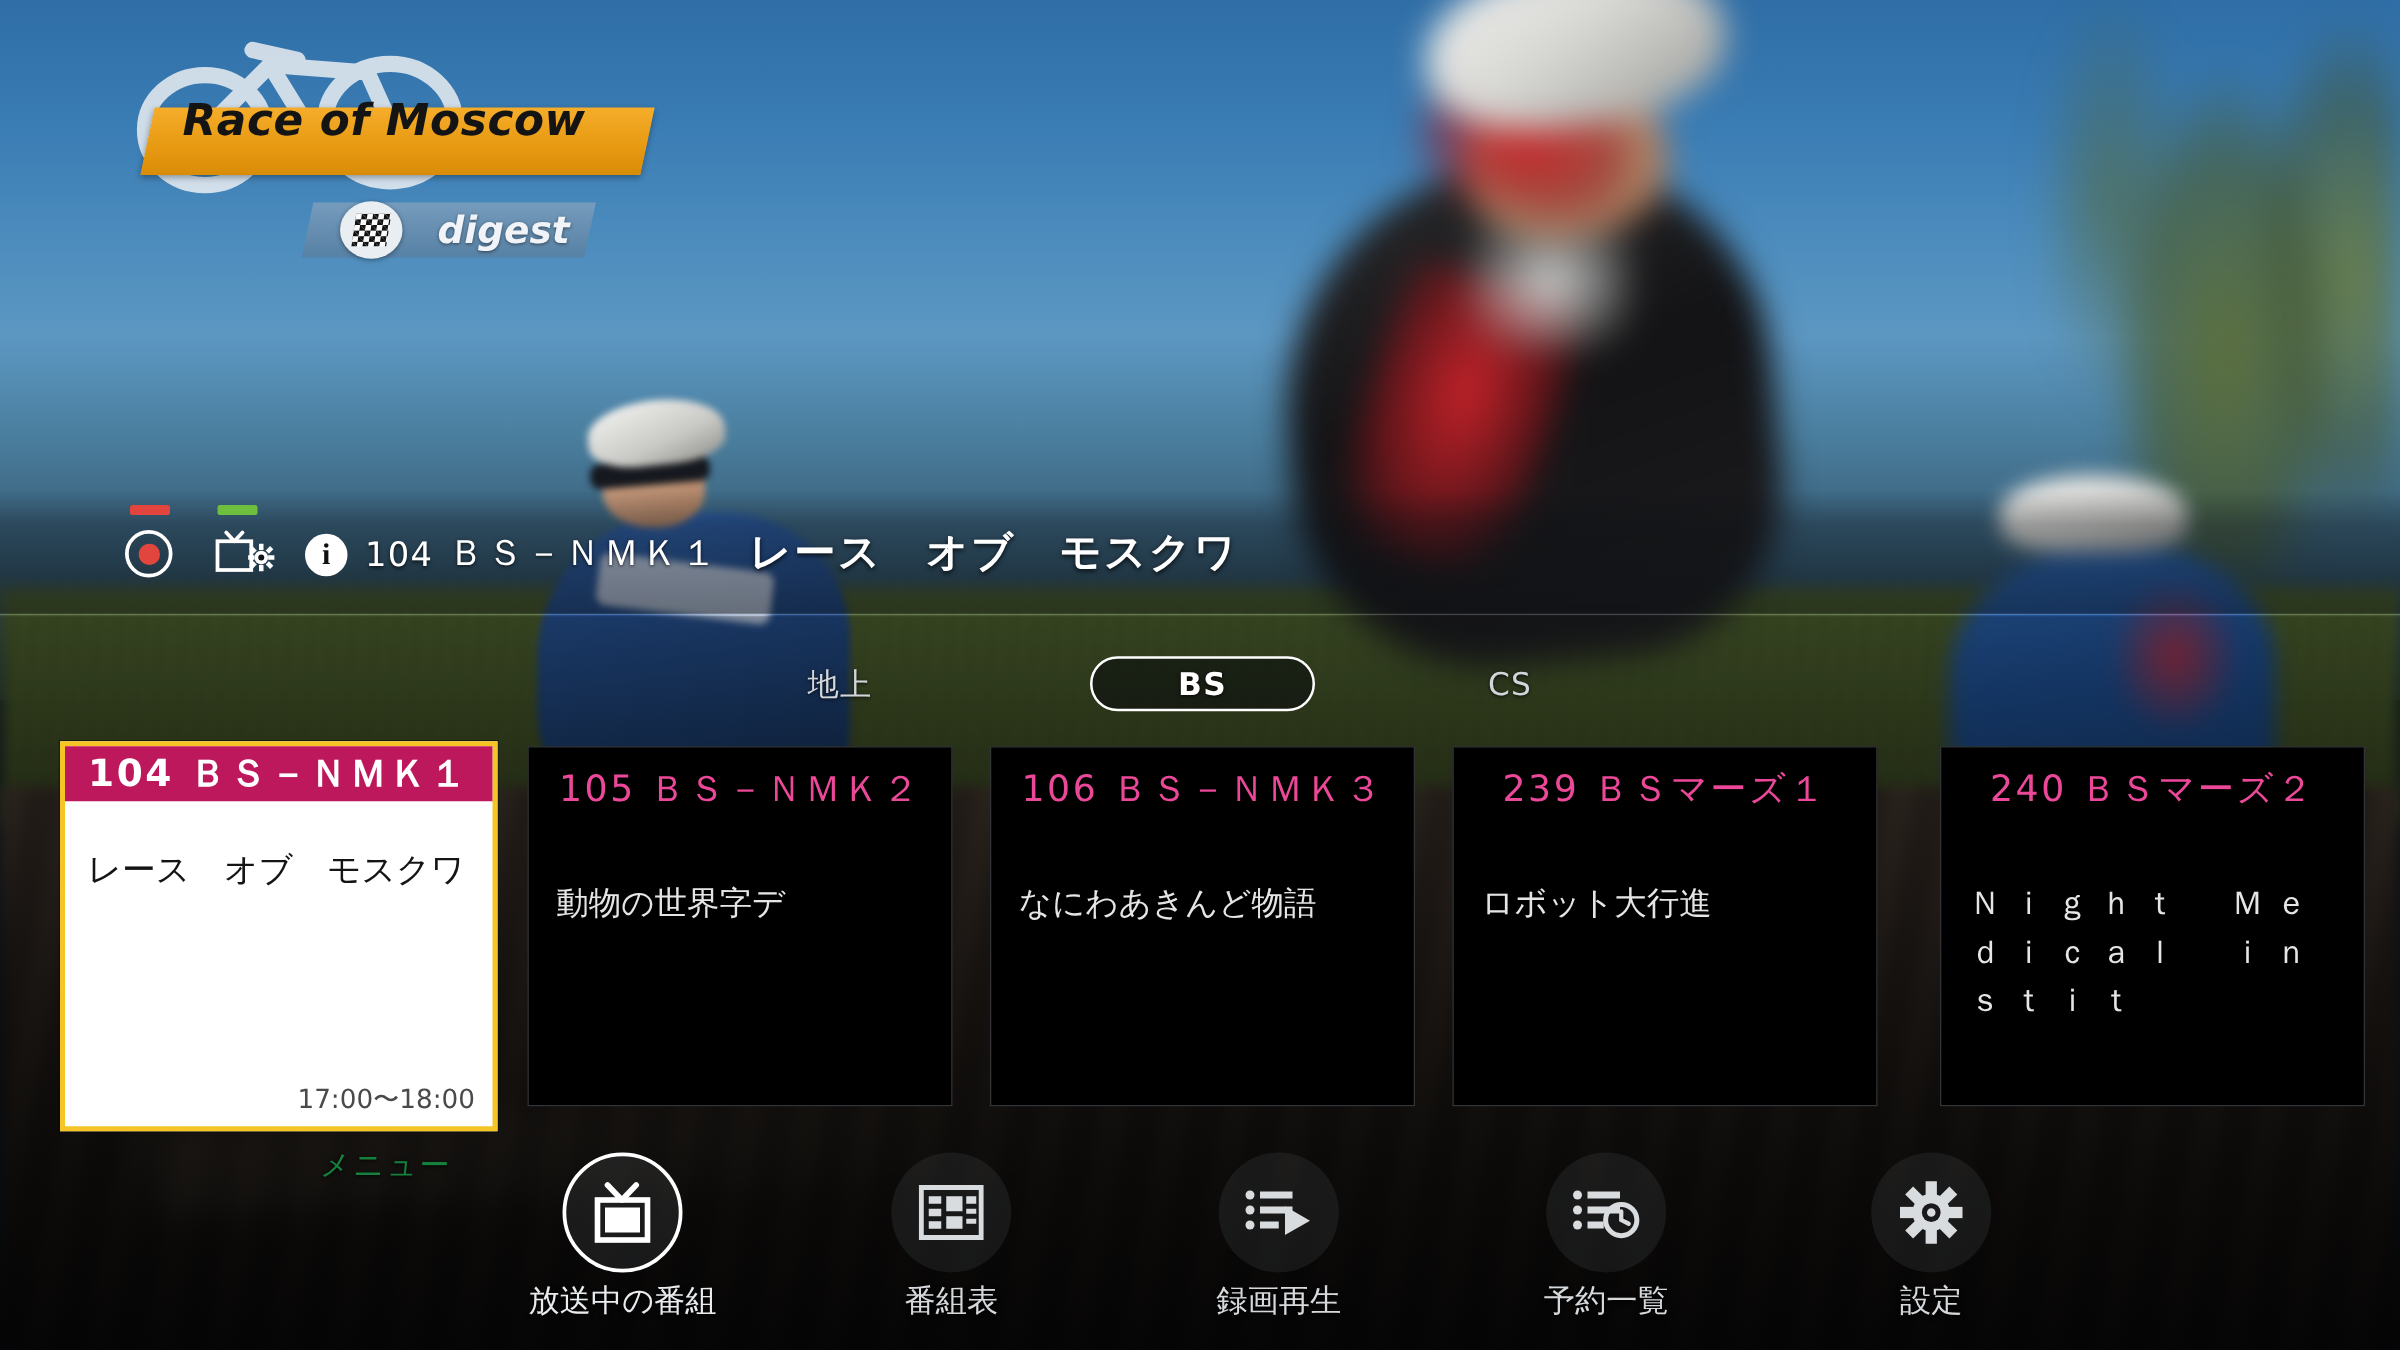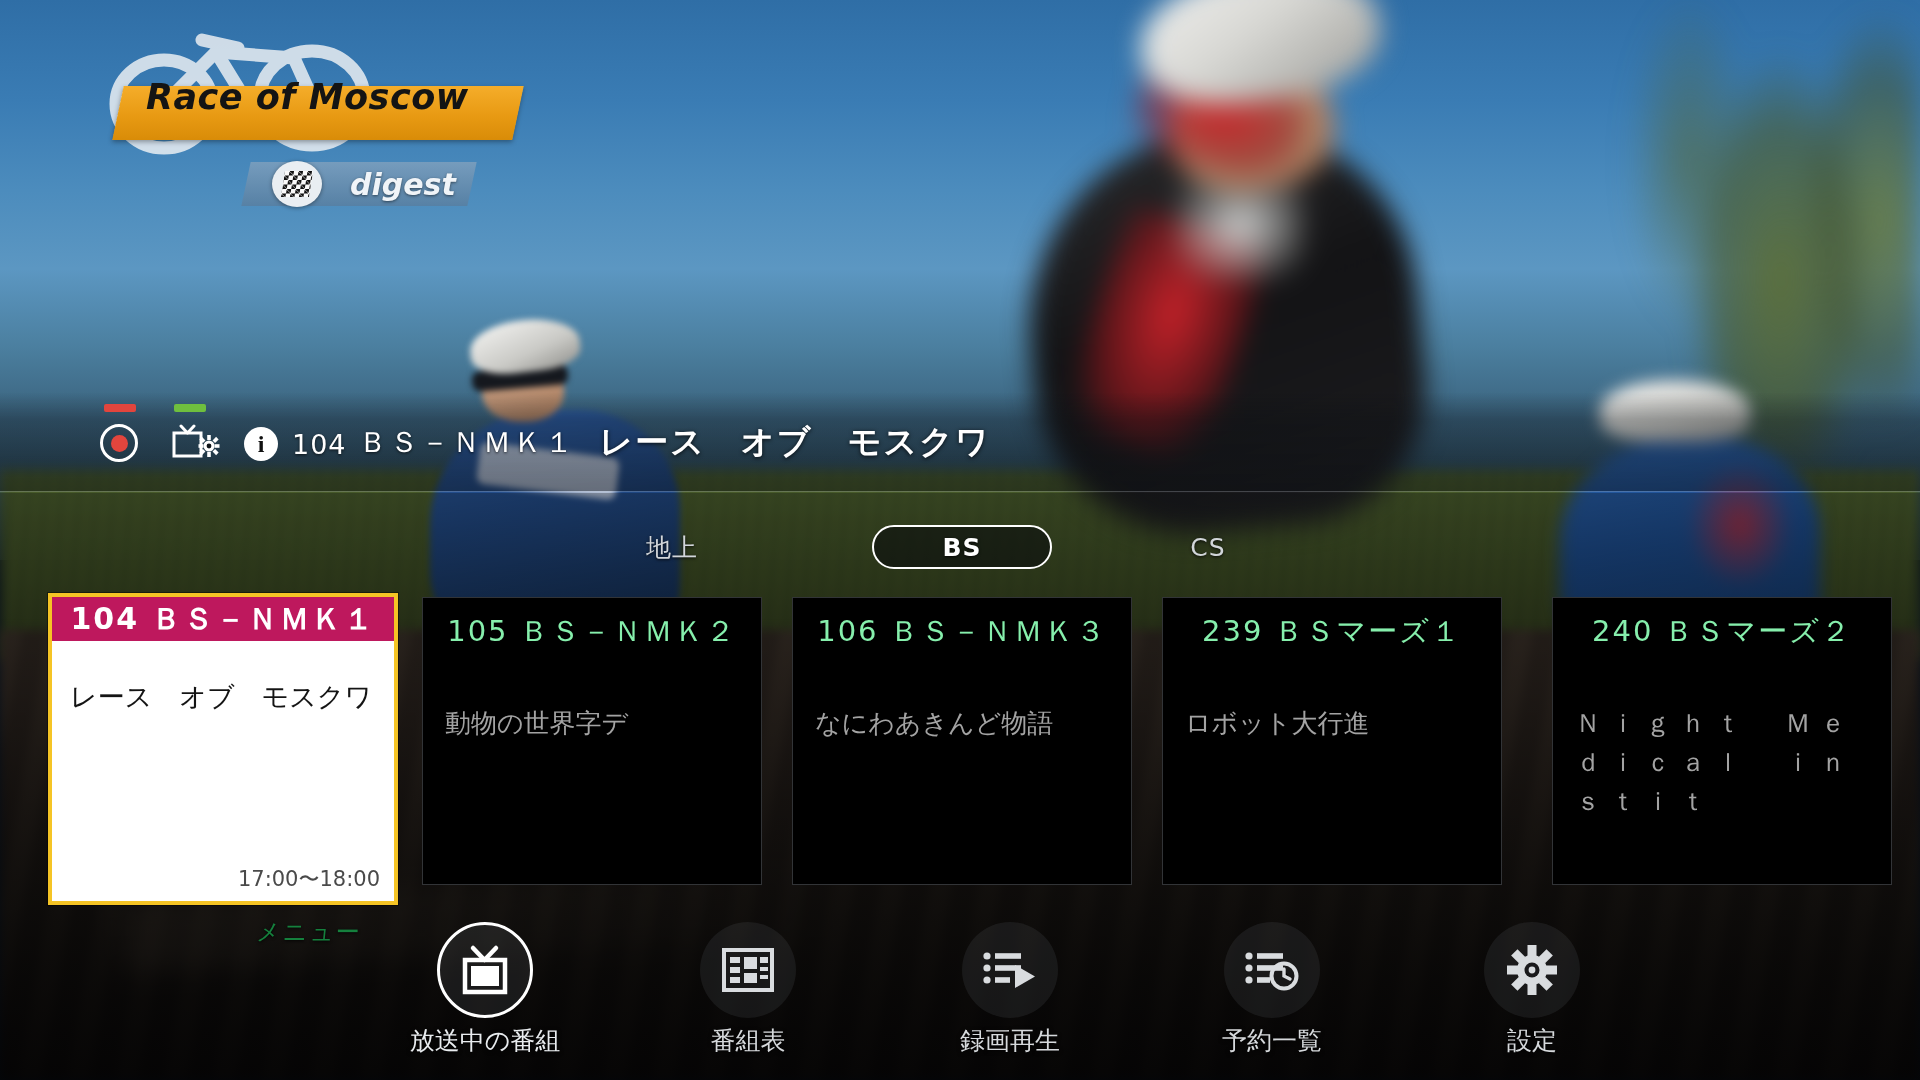--- a/index.html
+++ b/index.html
@@ -277,27 +277,27 @@
 
   
   #cards { position: absolute; left: 0; top: 597px; width: 1920px; height: 320px; }
   .card {
     position: absolute; top: 0;
     width: 340px; height: 288px;
     background: #000000;
     border: 1px solid rgba(120,124,130,.42);
   }
   .card .cname {
-    color: #86efac; font-size: 29px; letter-spacing: 2px;
+    color: #ec4899; font-size: 29px; letter-spacing: 2px;
     text-align: center; margin-top: 14px;
     font-family: "DejaVu Sans", sans-serif;
     white-space: nowrap;
   }
   .card .ctitle {
-    color: #a3a3a3; font-size: 26px;
+    color: #e5e5e5; font-size: 26px;
     margin: 52px 22px 0 22px;
     line-height: 1.5;
     font-family: "DejaVu Sans", sans-serif;
   }
   .card.wide-title .ctitle { letter-spacing: 9px; text-align: left; }
 
   .card.c1 { left: 422px; }
   .card.c2 { left: 792px; }
   .card.c3 { left: 1162px; }
   .card.c4 { left: 1532px; margin-left: 20px; }
@@ -333,21 +333,21 @@
   
   #menu-label {
     position: absolute; left: 256px; top: 916px;
     color: #15803d; font-size: 24px; letter-spacing: 2px;
     font-family: "DejaVu Sans", sans-serif;
     text-shadow: 0 1px 3px rgba(0,0,0,.9);
   }
 
   
   #bottom-menu {
-    position: absolute; left: 0; top: 920px; width: 1535px; height: 160px;
+    position: absolute; left: 13px; top: 920px; width: 1535px; height: 160px;
   }
   .menu-item {
     position: absolute; top: 0; width: 200px; height: 155px;
     display: flex; flex-direction: column; align-items: center;
   }
   .menu-item .circle {
     width: 96px; height: 96px; border-radius: 50%;
     background: rgba(150,155,160,.11);
     display: flex; align-items: center; justify-content: center;
     margin-top: 2px;

